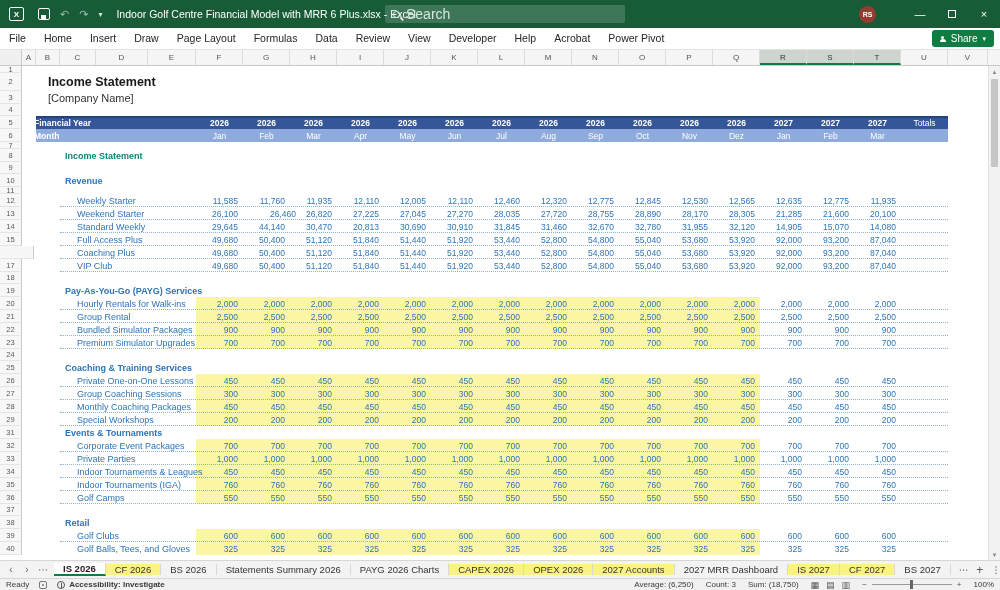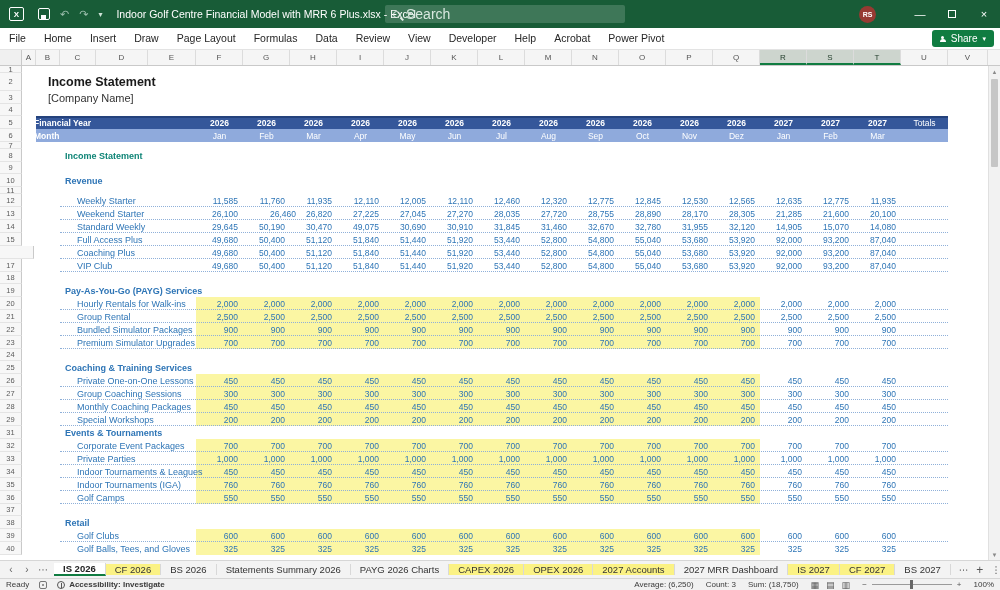--- a/index.html
+++ b/index.html
@@ -305,23 +305,23 @@
             <div class="num" style="left: 785px;">21,600</div>
             <div class="num" style="left: 832px;">20,100</div>
           </div>
         </div>
         <div class="grow" style="height: 13px;">
           <div class="gut" style="line-height: 13px;">14</div>
           <div class="rowc">
             <div class="dotline"></div>
             <div class="lab-item">Standard Weekly</div>
             <div class="num" style="left: 174px;">29,645</div>
-            <div class="num" style="left: 221px;">50,190</div>
+            <div class="num" style="left: 221px;">44,140</div>
             <div class="num" style="left: 268px;">30,470</div>
-            <div class="num" style="left: 315px;">49,075</div>
+            <div class="num" style="left: 315px;">20,813</div>
             <div class="num" style="left: 362px;">30,690</div>
             <div class="num" style="left: 409px;">30,910</div>
             <div class="num" style="left: 456px;">31,845</div>
             <div class="num" style="left: 503px;">31,460</div>
             <div class="num" style="left: 550px;">32,670</div>
             <div class="num" style="left: 597px;">32,780</div>
             <div class="num" style="left: 644px;">31,955</div>
             <div class="num" style="left: 691px;">32,120</div>
             <div class="num" style="left: 738px;">14,905</div>
             <div class="num" style="left: 785px;">15,070</div>

